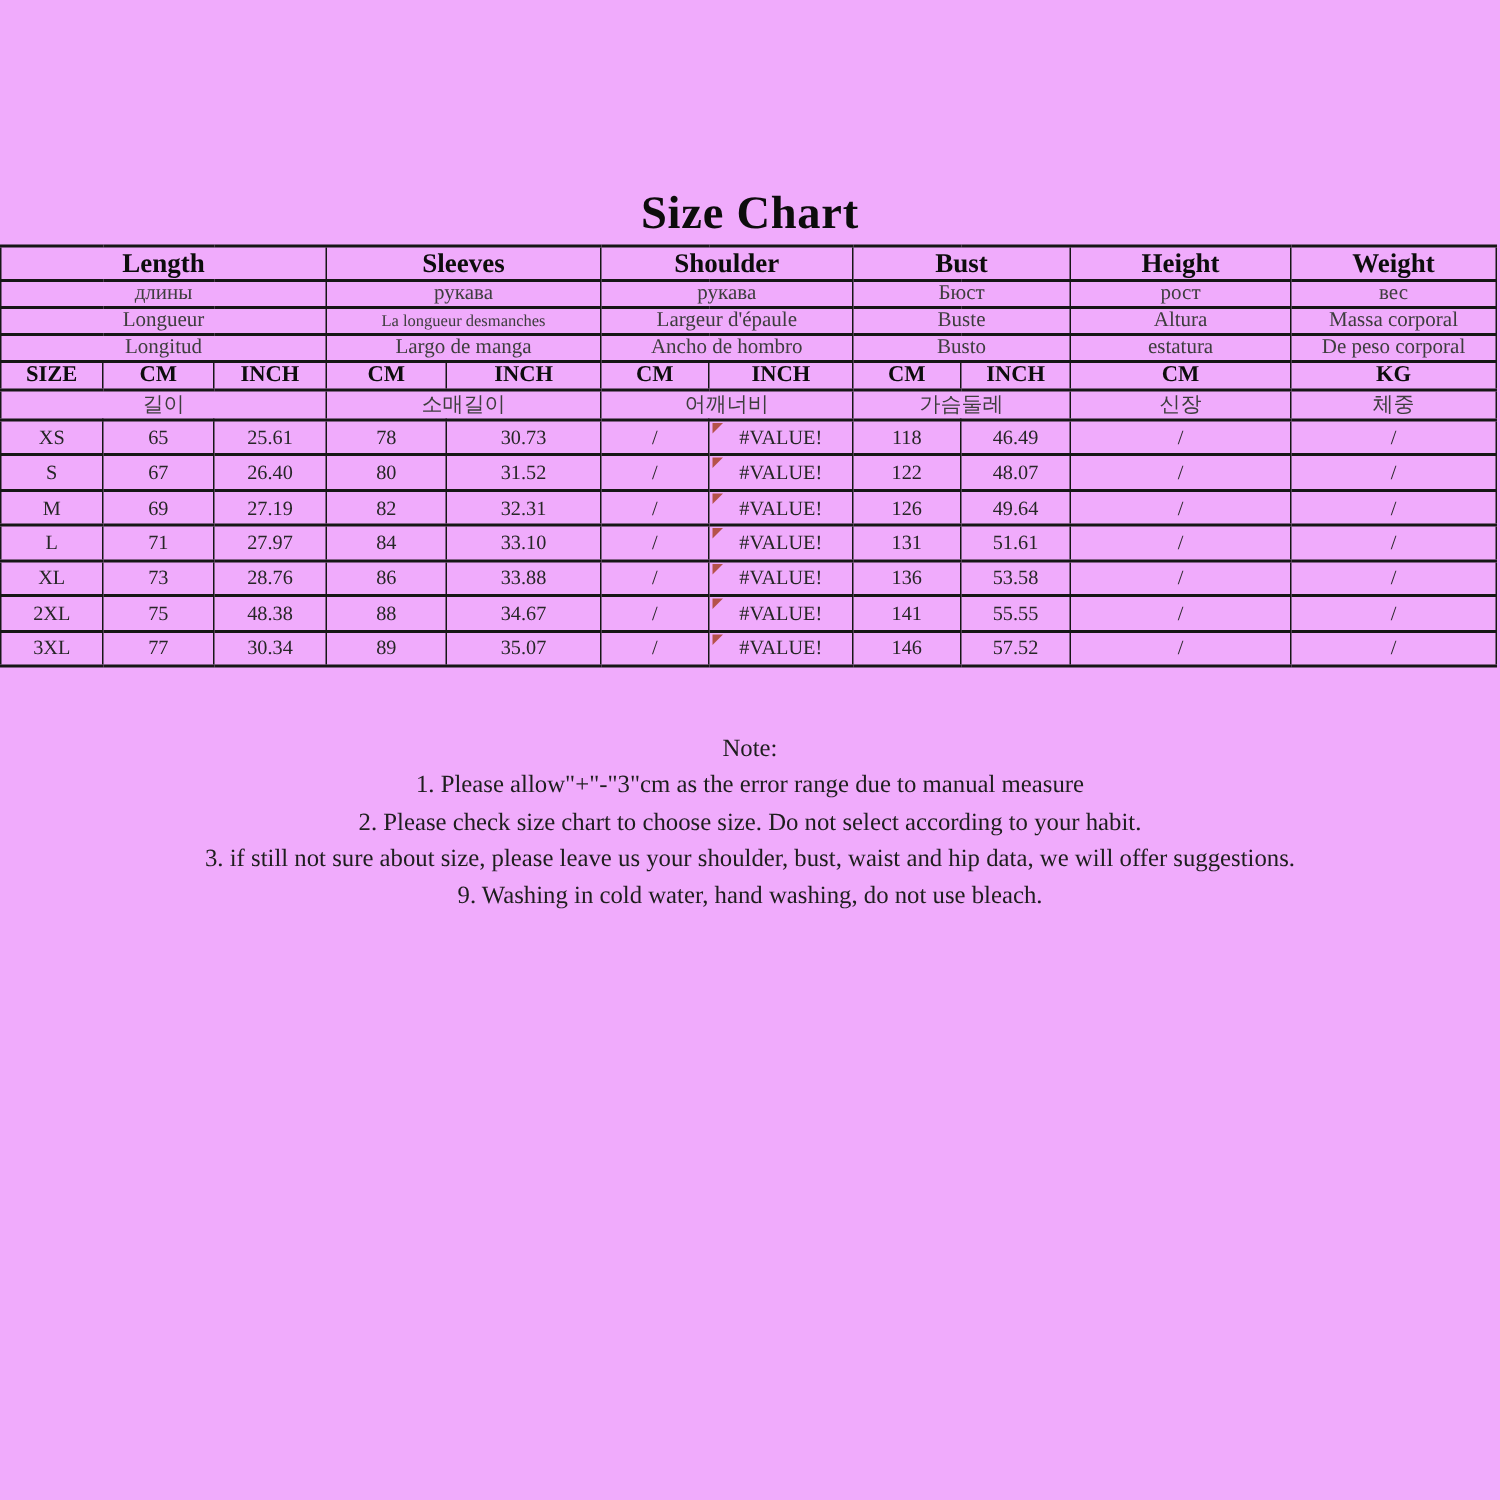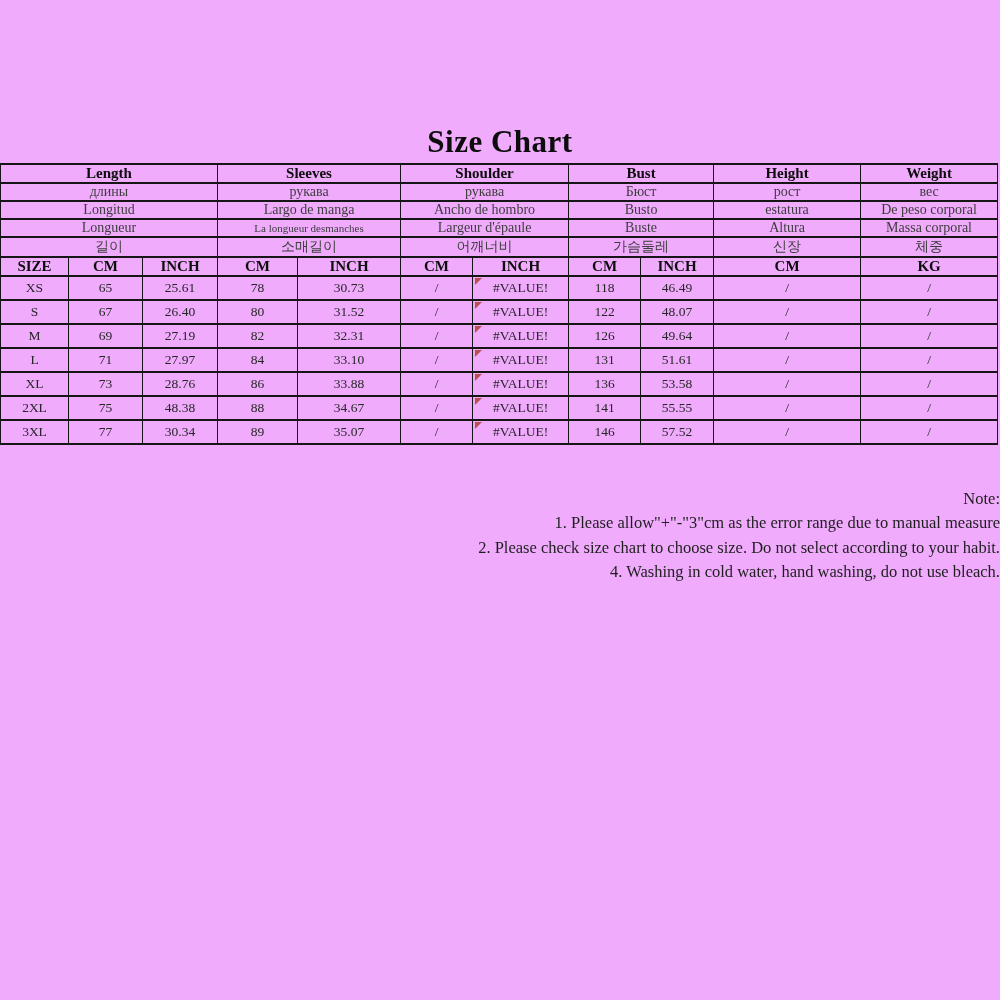--- a/index.html
+++ b/index.html
@@ -37,40 +37,40 @@
     border-left: 1px solid #161616;
     border-right: 1px solid #161616;
     border-top: 2px solid #161616;
     border-bottom: 2px solid #161616;
     padding: 0;
     text-align: center;
     vertical-align: middle;
     overflow: hidden;
     white-space: nowrap;
   }
-  .group-label { font-size: 15px; font-weight: bold; color: #0d0d0d; }
+  .group-label { font-size: 18px; font-weight: bold; color: #0d0d0d; }
   .trans { font-size: 14px; font-weight: normal; color: #3d3d3d; }
   .trans.small { font-size: 11px; }
   .unit { font-size: 15px; font-weight: bold; color: #0d0d0d; }
   .size-chart td.data-cell { font-size: 13.5px; color: #262626; position: relative; }
   .err-tri {
     position: absolute;
     top: 1px;
     left: 2px;
     width: 0;
     height: 0;
     border-top: 7px solid #b5524a;
     border-right: 7px solid transparent;
   }
   .notes {
     position: absolute;
     top: 487px;
     left: 0;
     width: 100%;
-    text-align: right;
+    text-align: center;
     font-size: 16.5px;
     line-height: 24.4px;
     color: #1e1e1e;
   }
   .notes div { white-space: nowrap; }
 </style>
 </head>
 <body>
 
 <div class="page">
@@ -102,56 +102,56 @@
       </tr>
       <tr>
         <td colspan="3" class="trans">длины</td>
         <td colspan="2" class="trans">рукава</td>
         <td colspan="2" class="trans">рукава</td>
         <td colspan="2" class="trans">Бюст</td>
         <td class="trans">рост</td>
         <td class="trans">вес</td>
       </tr>
       <tr>
+        <td colspan="3" class="trans">Longueur</td>
+        <td colspan="2" class="trans small">La longueur desmanches</td>
+        <td colspan="2" class="trans">Largeur d'épaule</td>
+        <td colspan="2" class="trans">Buste</td>
+        <td class="trans">Altura</td>
+        <td class="trans">Massa corporal</td>
+      </tr>
+      <tr>
         <td colspan="3" class="trans">Longitud</td>
         <td colspan="2" class="trans">Largo de manga</td>
         <td colspan="2" class="trans">Ancho de hombro</td>
         <td colspan="2" class="trans">Busto</td>
         <td class="trans">estatura</td>
         <td class="trans">De peso corporal</td>
       </tr>
       <tr>
-        <td colspan="3" class="trans">Longueur</td>
-        <td colspan="2" class="trans small">La longueur desmanches</td>
-        <td colspan="2" class="trans">Largeur d'épaule</td>
-        <td colspan="2" class="trans">Buste</td>
-        <td class="trans">Altura</td>
-        <td class="trans">Massa corporal</td>
+        <th class="unit">SIZE</th>
+        <th class="unit">CM</th>
+        <th class="unit">INCH</th>
+        <th class="unit">CM</th>
+        <th class="unit">INCH</th>
+        <th class="unit">CM</th>
+        <th class="unit">INCH</th>
+        <th class="unit">CM</th>
+        <th class="unit">INCH</th>
+        <th class="unit">CM</th>
+        <th class="unit">KG</th>
       </tr>
       <tr>
         <td colspan="3" class="trans">길이</td>
         <td colspan="2" class="trans">소매길이</td>
         <td colspan="2" class="trans">어깨너비</td>
         <td colspan="2" class="trans">가슴둘레</td>
         <td class="trans">신장</td>
         <td class="trans">체중</td>
       </tr>
-      <tr>
-        <th class="unit">SIZE</th>
-        <th class="unit">CM</th>
-        <th class="unit">INCH</th>
-        <th class="unit">CM</th>
-        <th class="unit">INCH</th>
-        <th class="unit">CM</th>
-        <th class="unit">INCH</th>
-        <th class="unit">CM</th>
-        <th class="unit">INCH</th>
-        <th class="unit">CM</th>
-        <th class="unit">KG</th>
-      </tr>
     </thead>
     <tbody>
         <tr>
           <td class="data-cell"><span>XS</span></td>
           <td class="data-cell"><span>65</span></td>
           <td class="data-cell"><span>25.61</span></td>
           <td class="data-cell"><span>78</span></td>
           <td class="data-cell"><span>30.73</span></td>
           <td class="data-cell"><span>/</span></td>
           <td class="data-cell"><span class="err-tri"></span><span>#VALUE!</span></td>
@@ -238,16 +238,17 @@
           <td class="data-cell"><span>/</span></td>
           <td class="data-cell"><span>/</span></td>
         </tr>
       </tbody>
   </table>
 
   <div class="notes">
     <div>Note:</div>
     <div>1. Please allow"+"-"3"cm as the error range due to manual measure</div>
     <div>2. Please check size chart to choose size. Do not select according to your habit.</div>
-    <div>4. Washing in cold water, hand washing, do not use bleach.</div>
+    <div>3. if still not sure about size, please leave us your shoulder, bust, waist and hip data, we will offer suggestions.</div>
+    <div>9. Washing in cold water, hand washing, do not use bleach.</div>
   </div>
 
 </div>
 
 </body></html>

